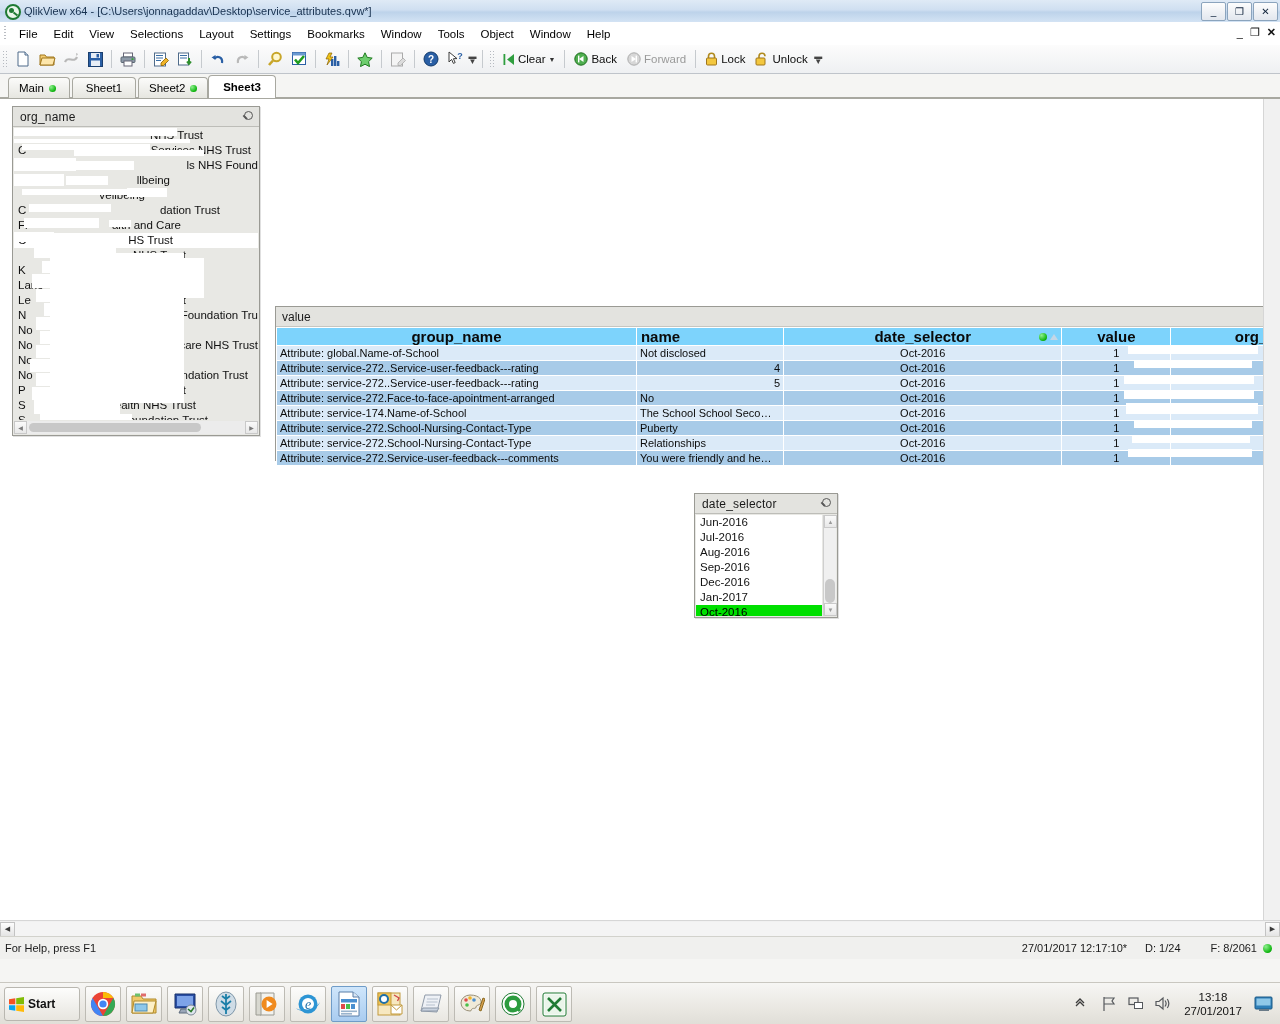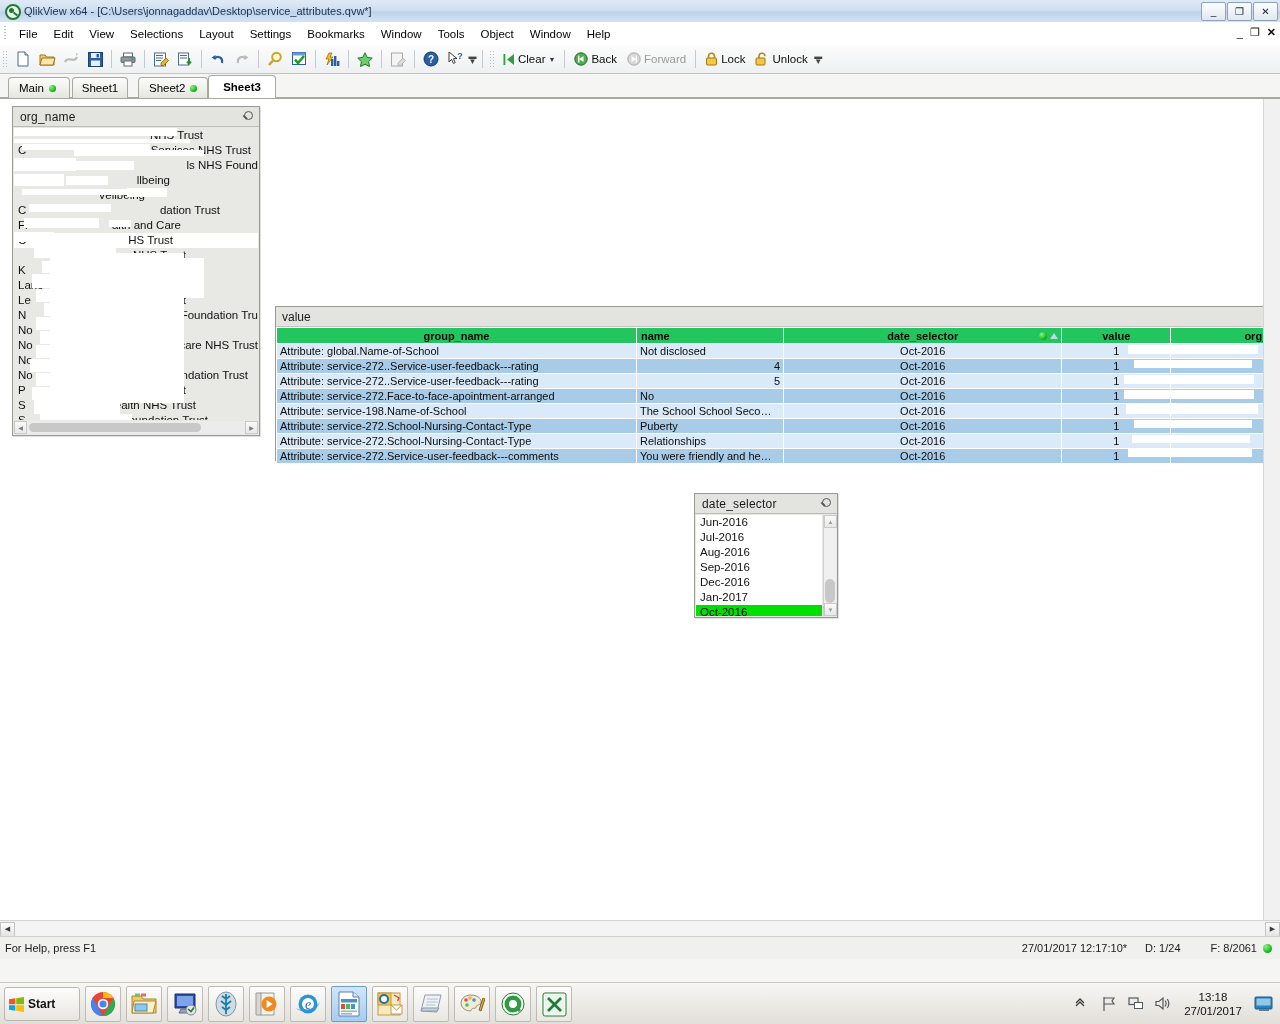--- a/index.html
+++ b/index.html
@@ -225,24 +225,24 @@
   .tb-caption-icon .ln3 { top:7.5px; }
   .tb-caption-icon .bar {
     position:absolute; left:0; top:1px; width:2px; height:9px; background:#30302e;
   }
 
   table.grid {
     border-collapse: collapse; width:100%; table-layout: fixed;
     font-size: 11px;
   }
   table.grid th {
-    background: #22c55e;
+    background: #7dd3fc;
     border: 1px solid #ffffff;
     border-left-color:#ffffff; border-top-color:#ffffff;
-    height: 16px; font-size: 11px; font-weight: bold; color:#0a0a0a;
+    height: 16px; font-size: 15px; font-weight: bold; color:#0a0a0a;
     padding: 0 3px; box-sizing:border-box; position: relative;
     text-align:center; white-space:nowrap; overflow:hidden;
   }
   table.grid td {
     border: 1px solid #ffffff;
     height: 15px; padding: 0 3px; box-sizing:border-box;
     white-space: nowrap; overflow:hidden; color:#0b0b0b;
     font-size:11px;
   }
   tr.r-odd  td { background: #dbeaf8; }
@@ -552,21 +552,21 @@
         <span>▼</span>
     </div>
   </div>
 
   <div class="tabstrip">
     <div class="baseline"></div>
     <div class="tab" style="left:8px;width:62px;">
       <span>Main</span>
       <span class="gdot"></span>
     </div>
-    <div class="tab" style="left:72px;width:56px;justify-content:center;">
+    <div class="tab" style="left:72px;width:64px;justify-content:center;">
       <span>Sheet1</span>
     </div>
     <div class="tab" style="left:138px;width:70px;">
       <span>Sheet2</span>
       <span class="gdot"></span>
     </div>
     <div class="tab active" style="left:208px;width:68px;justify-content:center;">
       <span>Sheet3</span>
     </div>
   </div>
@@ -702,21 +702,21 @@
             <td class="num">NHS Tru</td>
           </tr>
           <tr class="r-even">
             <td>Attribute: service-272.Face-to-face-apointment-arranged</td>
             <td>No</td>
             <td class="ctr">Oct-2016</td>
             <td class="ctr">1</td>
             <td class="num">NHS Tru</td>
           </tr>
           <tr class="r-odd">
-            <td>Attribute: service-198.Name-of-School</td>
+            <td>Attribute: service-174.Name-of-School</td>
             <td>The School School Seco…</td>
             <td class="ctr">Oct-2016</td>
             <td class="ctr">1</td>
             <td class="num">NHS Tru</td>
           </tr>
           <tr class="r-even">
             <td>Attribute: service-272.School-Nursing-Contact-Type</td>
             <td>Puberty</td>
             <td class="ctr">Oct-2016</td>
             <td class="ctr">1</td>

